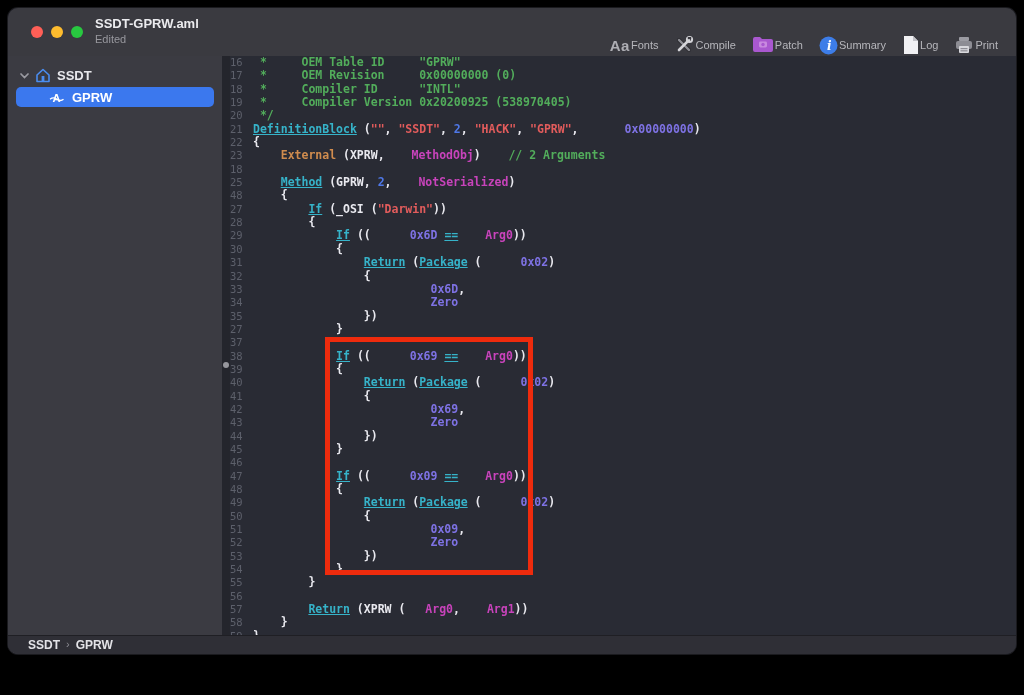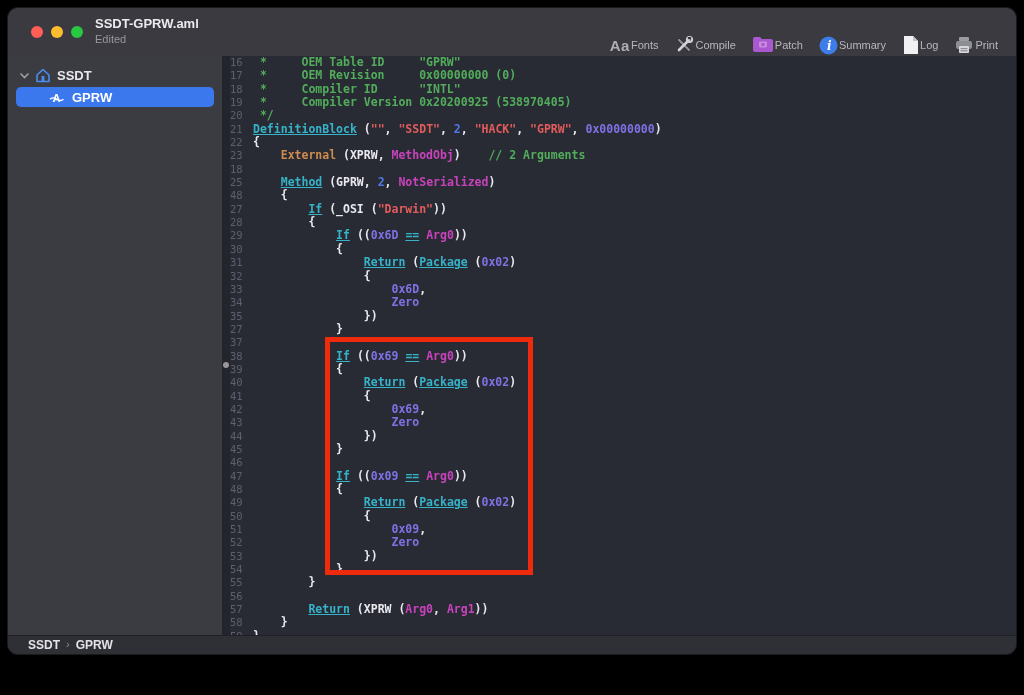--- a/index.html
+++ b/index.html
@@ -36,22 +36,22 @@
   .divider{position:relative;width:8px;height:100%;background:#24252c;flex:none;}
   .marker-dot{position:absolute;left:1px;top:306px;width:6px;height:6px;border-radius:50%;background:#97979d;}
   
   .editor{position:relative;flex:1;height:100%;background:#292b34;overflow:hidden;}
   .code-line{display:flex;height:13.35px;line-height:13.35px;white-space:pre;}
   .ln{width:19px;flex:none;text-align:left;padding-right:4px;color:#5d606b;
     font-family:"DejaVu Sans Mono",monospace;font-size:10.5px;}
   pre.cl{margin:0;font-family:"DejaVu Sans Mono",monospace;font-size:11.5px;font-weight:bold;
     line-height:13.35px;color:var(--c-plain);}
   .t-c{color:var(--c-comment);} .t-k{color:var(--c-keyword);text-decoration:underline;} .t-s{color:var(--c-string);}
-  .t-n{color:var(--c-int);} .t-h{color:var(--c-hex);} .t-o{color:var(--c-extern);}
-  .t-m{color:var(--c-predef);} .t-p{color:var(--c-plain);}
+  .t-n{color:var(--c-int);} .t-h{color:var(--c-hex);margin-left:39px;} .t-o{color:var(--c-extern);}
+  .t-m{color:var(--c-predef);margin-left:20px;} .t-p{color:var(--c-plain);}
   .annotation-box{position:absolute;left:95px;top:281px;width:208px;height:238px;
     border:5px solid var(--c-annotation);box-sizing:border-box;pointer-events:none;}
   
   .statusbar{position:absolute;left:0;bottom:0;width:1008px;height:19px;background:#2f2f36;
     border-top:1px solid #1f1f24;display:flex;align-items:center;padding-left:20px;box-sizing:border-box;gap:6px;}
   .crumb{font-size:12px;font-weight:bold;color:#e3e3e7;}
   .crumb-sep{font-size:11px;color:#8b8b92;position:relative;top:-1px;}
 </style>
 </head>
 <body>

